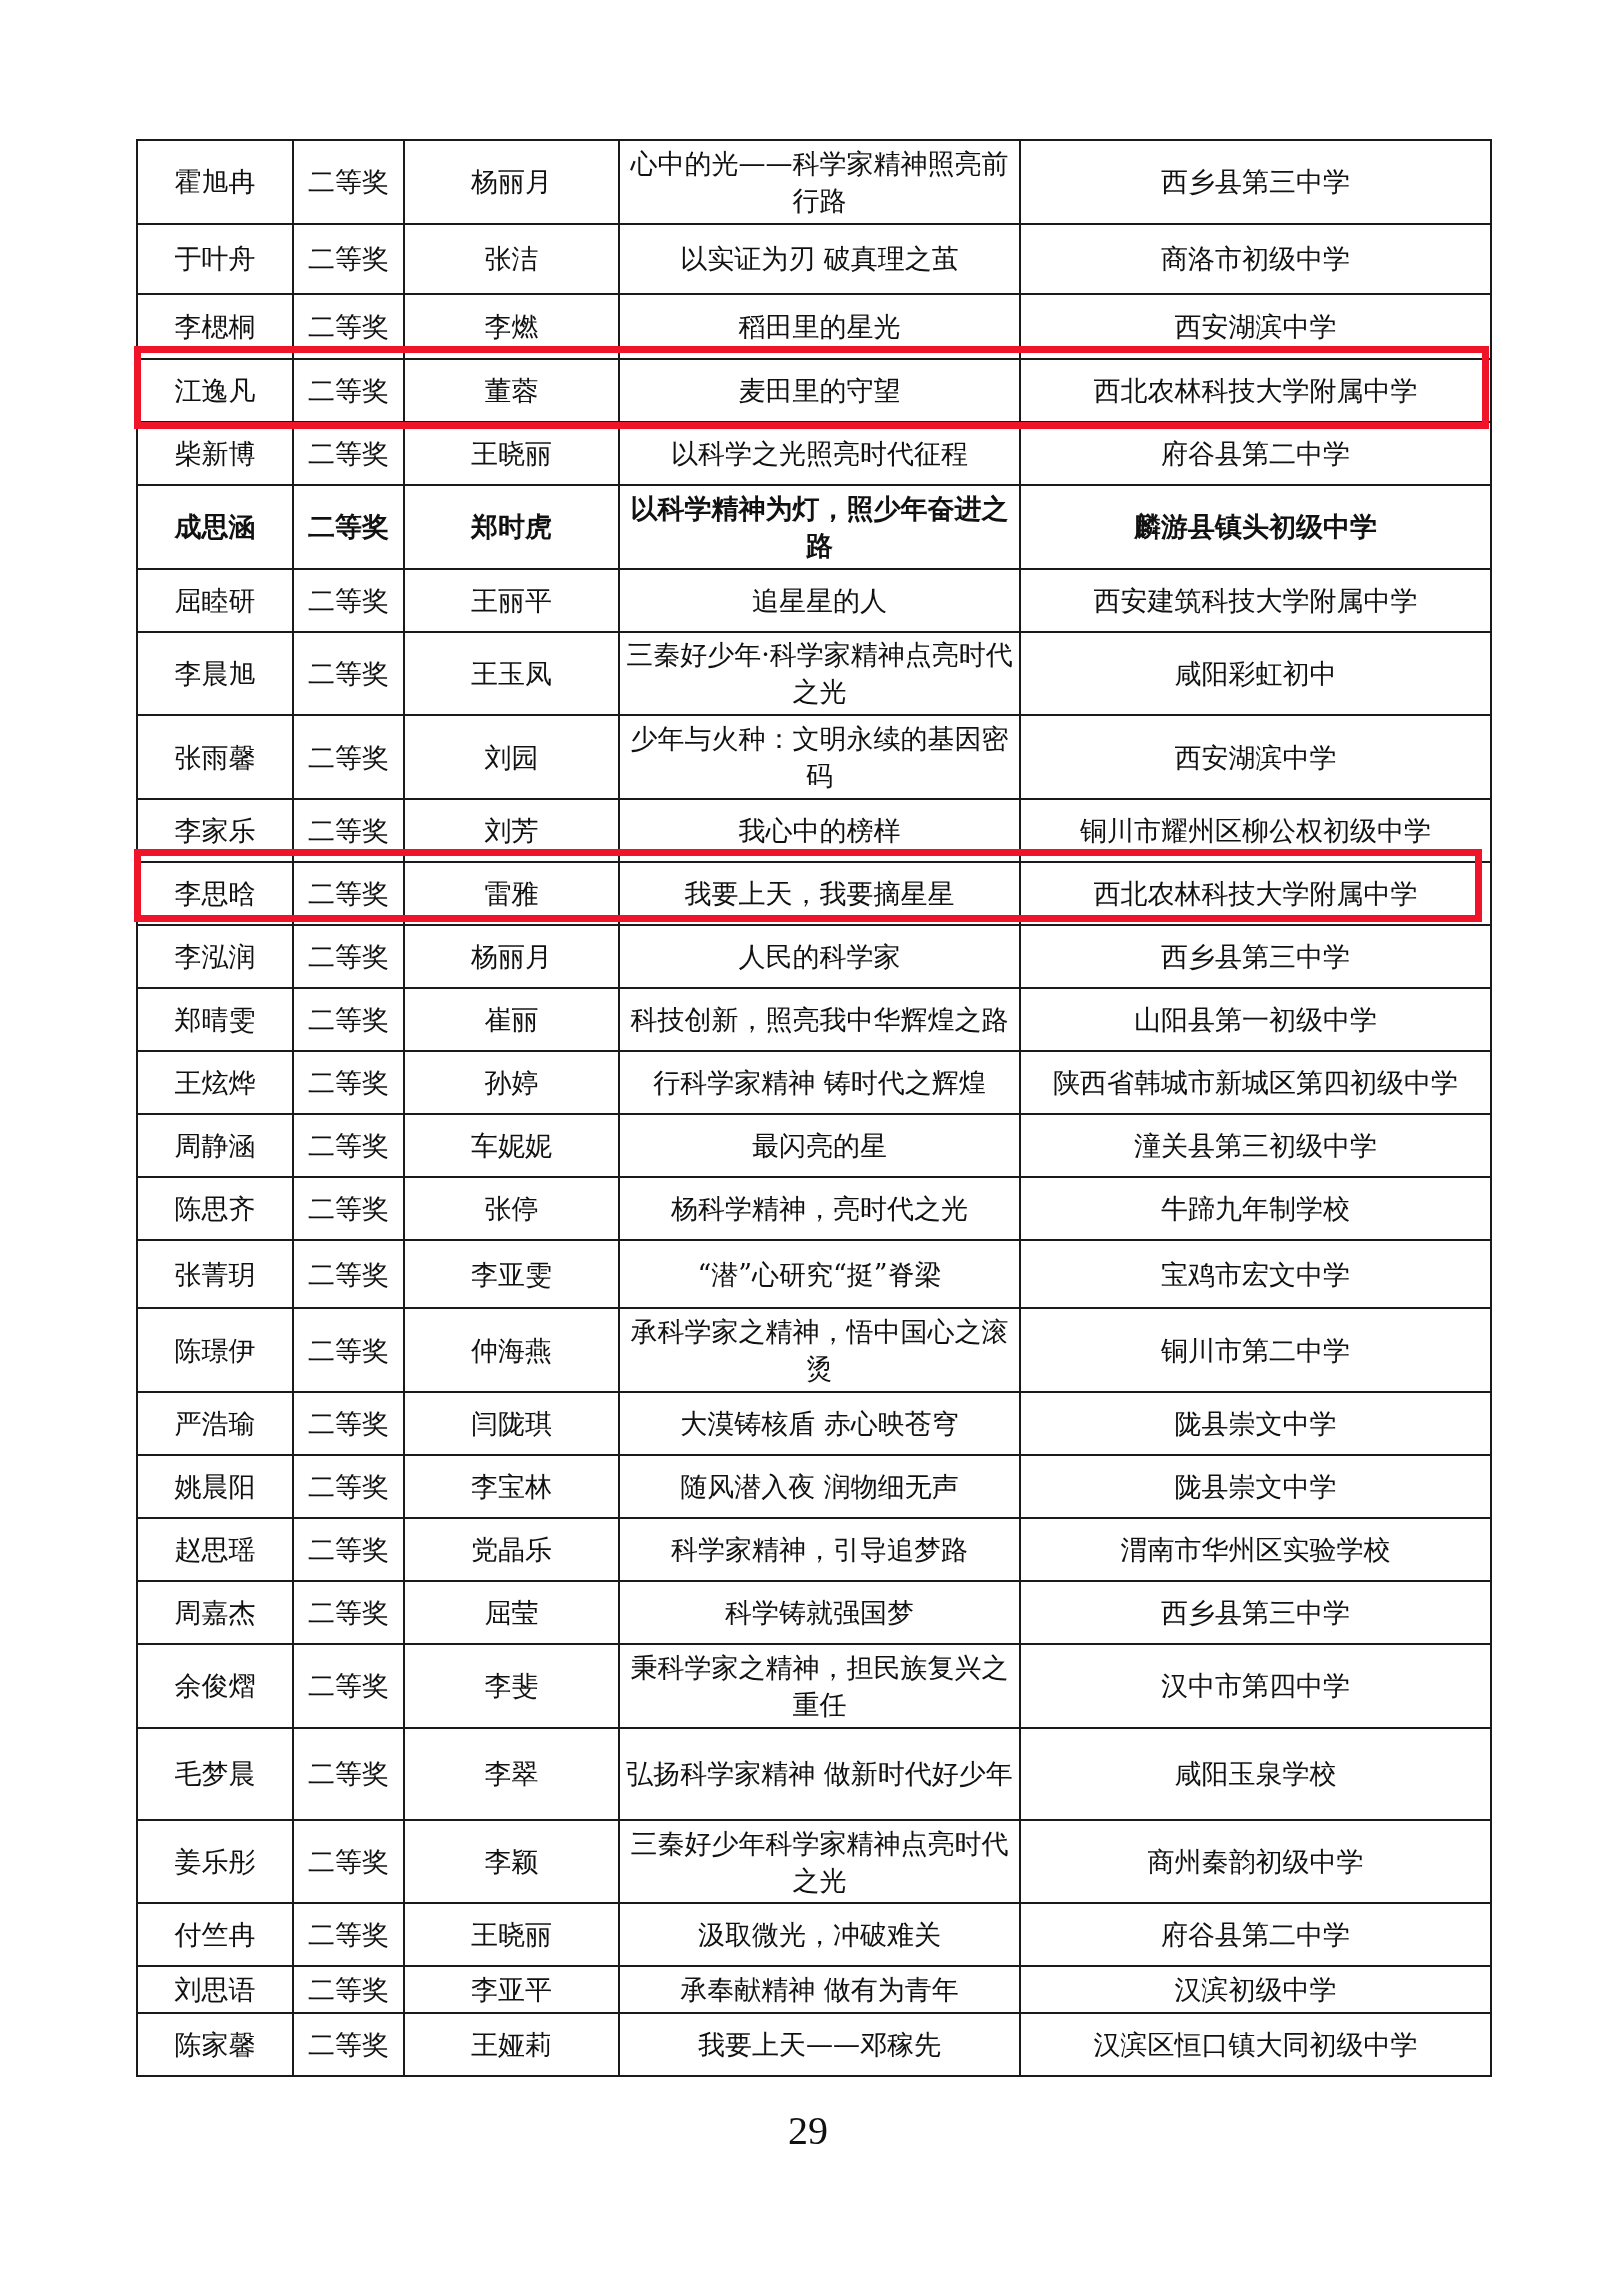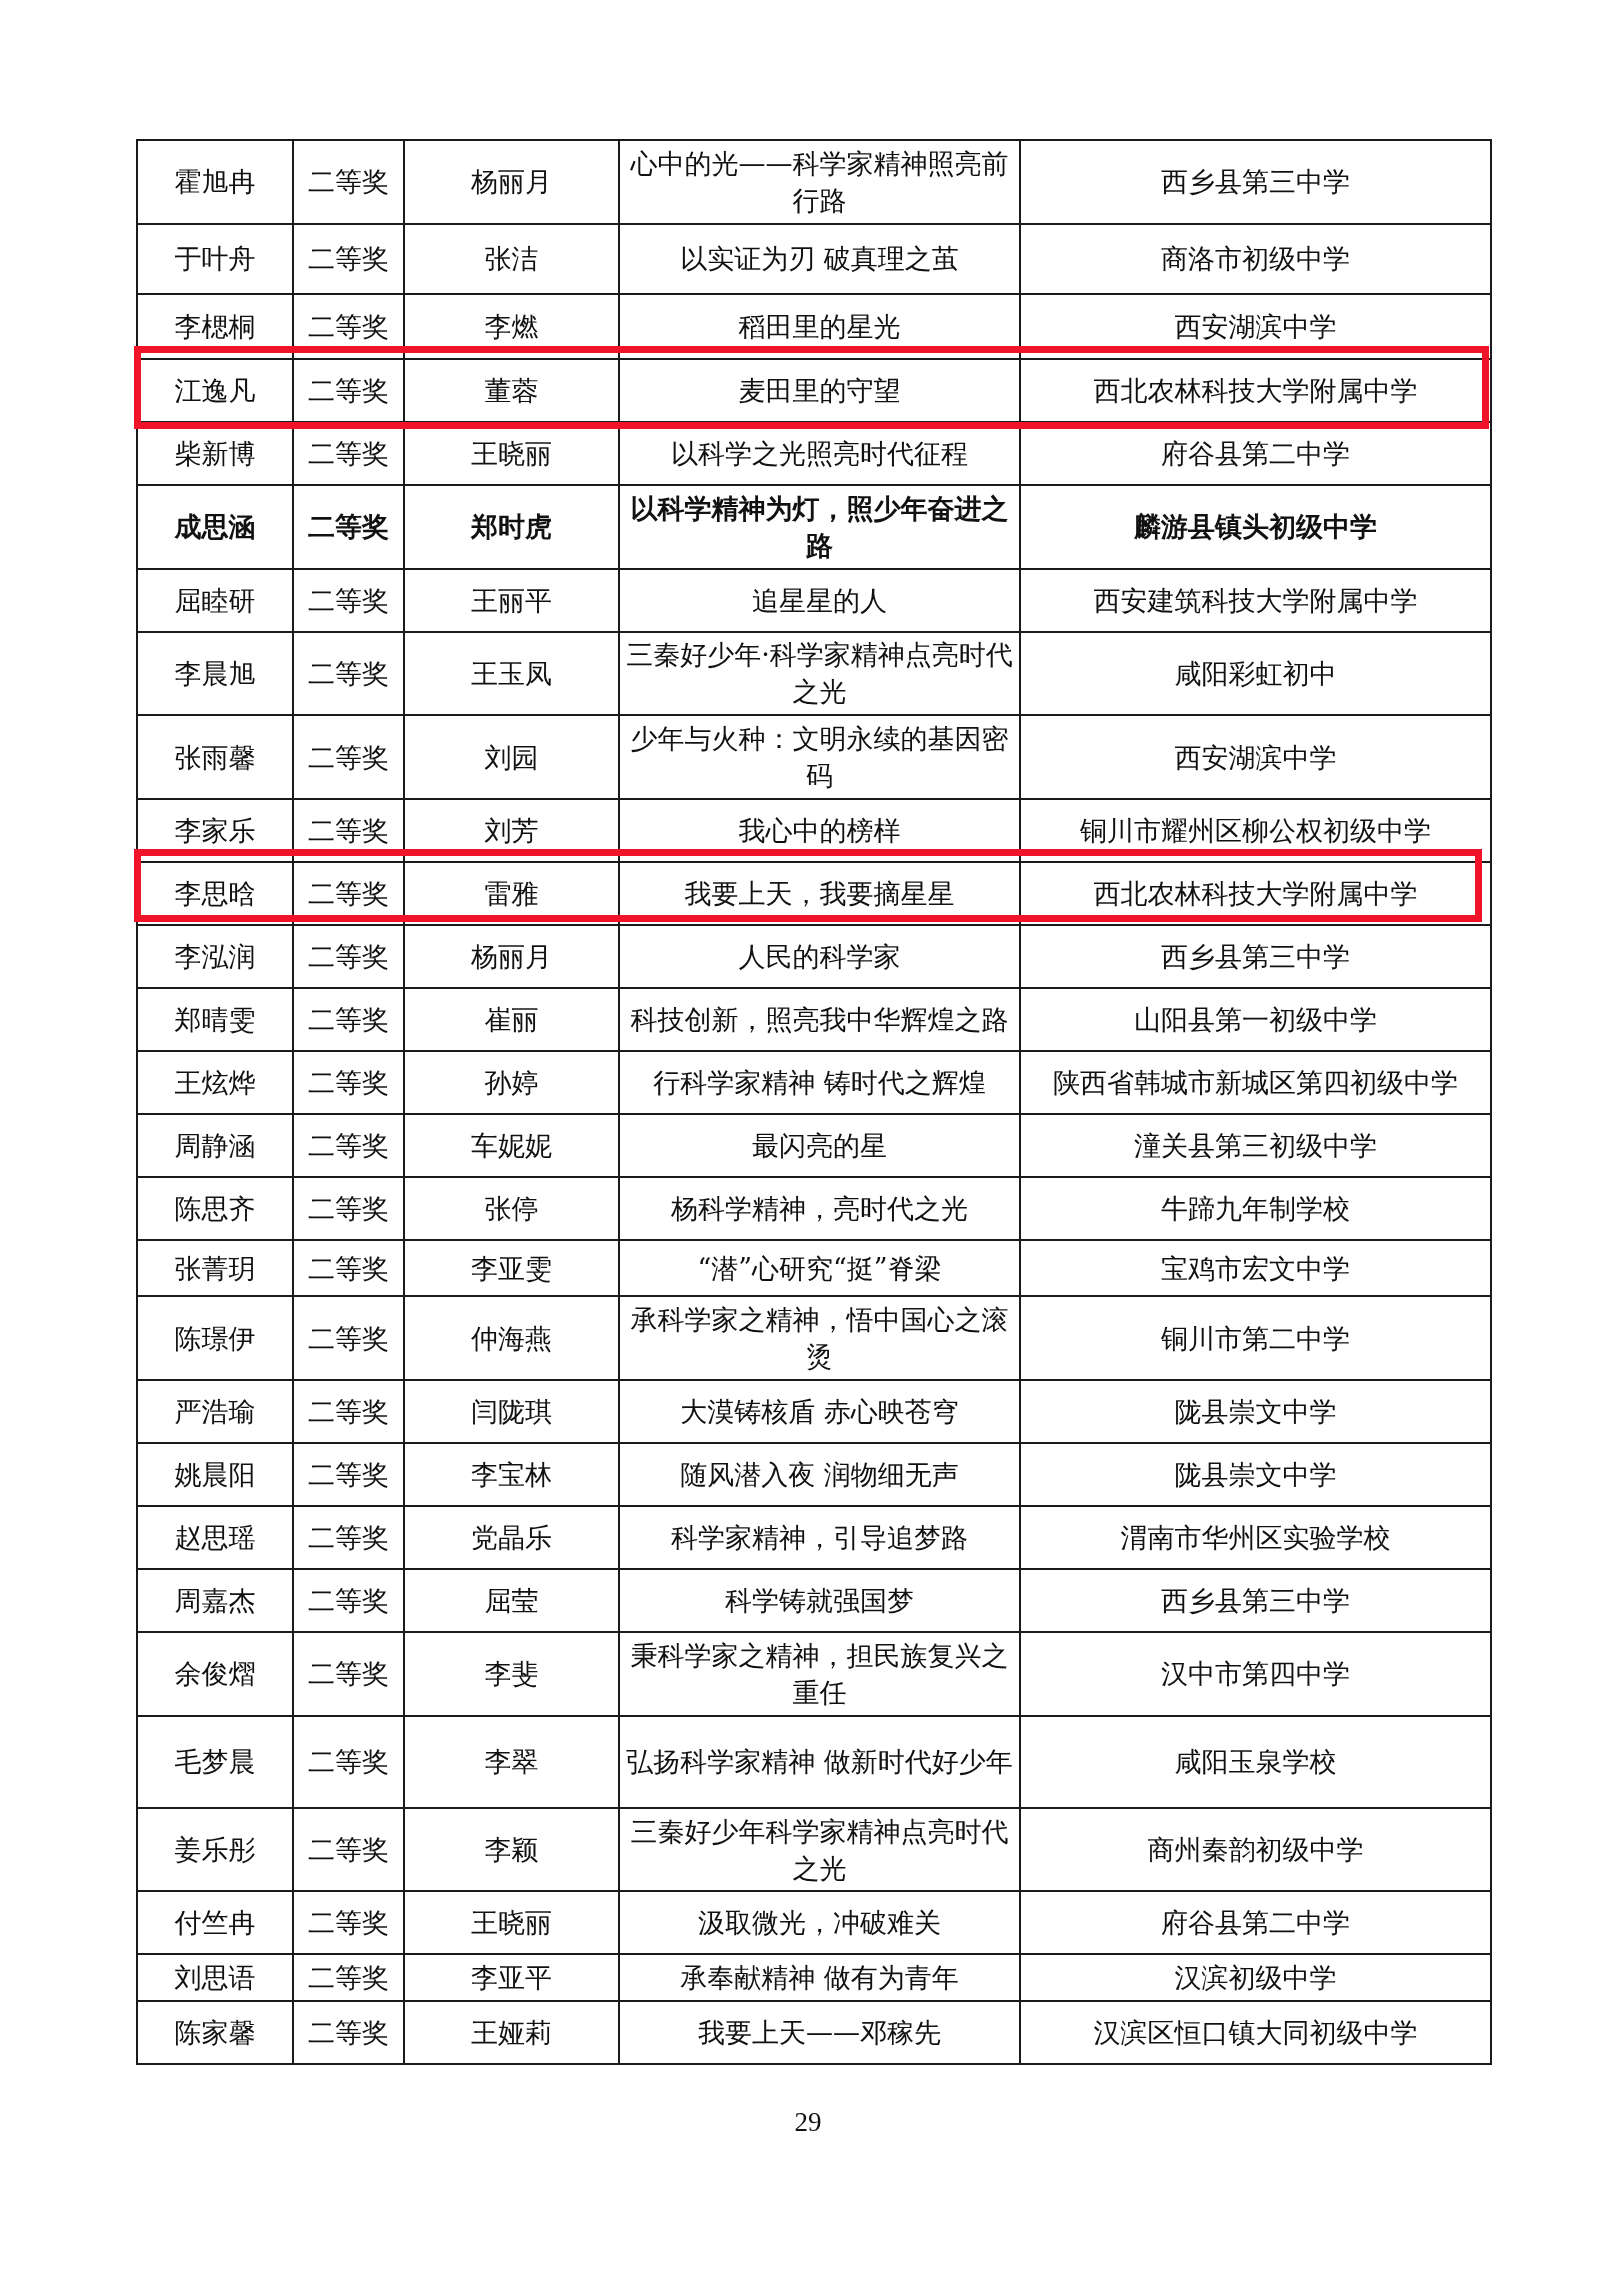--- a/index.html
+++ b/index.html
@@ -19,21 +19,21 @@
   col.c1 { width:156px; }
   col.c2 { width:111px; }
   col.c3 { width:215px; }
   col.c4 { width:401px; }
   col.c5 { width:471px; }
   .hl-box {
     position:absolute; border:7.2px solid #f0142a; box-sizing:border-box; pointer-events:none;
   }
   .page-number {
     position:absolute; top:2107px; left:0; width:1616px; text-align:center;
-    font-size:27px; font-family:"Liberation Serif", serif;
+    font-size:40px; font-family:"Liberation Serif", serif;
   }
 </style>
 </head>
 <body>
 
 <div class="page">
   <table class="awards">
     <colgroup>
         <col class="c1">
         <col class="c2">
@@ -147,21 +147,21 @@
           <td>最闪亮的星</td>
           <td>潼关县第三初级中学</td>
         </tr>
         <tr style="height: 63px;">
           <td>陈思齐</td>
           <td>二等奖</td>
           <td>张停</td>
           <td>杨科学精神，亮时代之光</td>
           <td>牛蹄九年制学校</td>
         </tr>
-        <tr style="height: 56px;">
+        <tr style="height: 68px;">
           <td>张菁玥</td>
           <td>二等奖</td>
           <td>李亚雯</td>
           <td>“潜”心研究“挺”脊梁</td>
           <td>宝鸡市宏文中学</td>
         </tr>
         <tr style="height: 76px;">
           <td>陈璟伊</td>
           <td>二等奖</td>
           <td>仲海燕</td>

